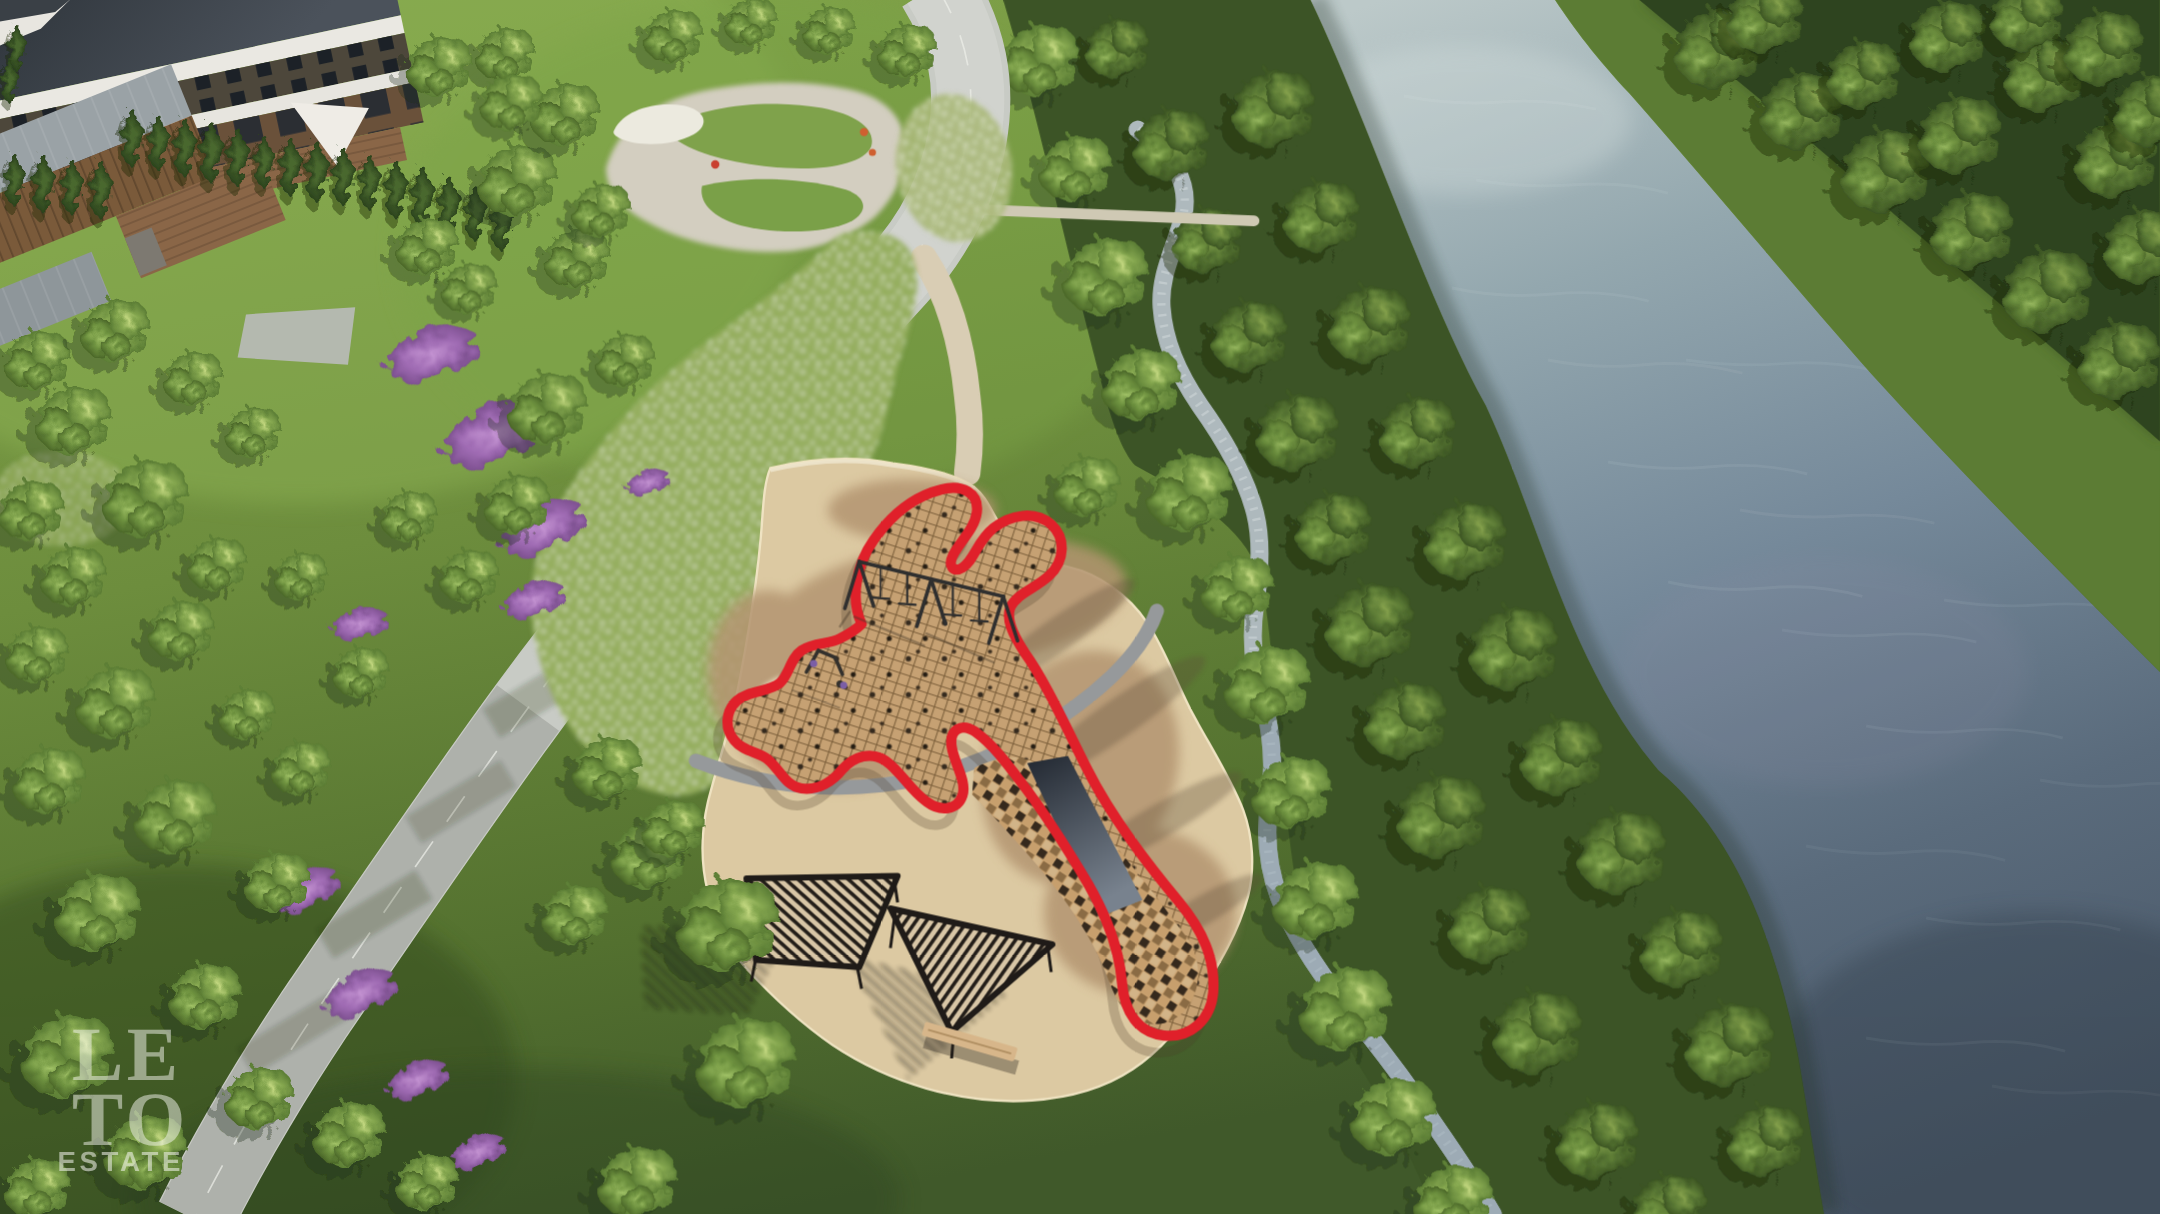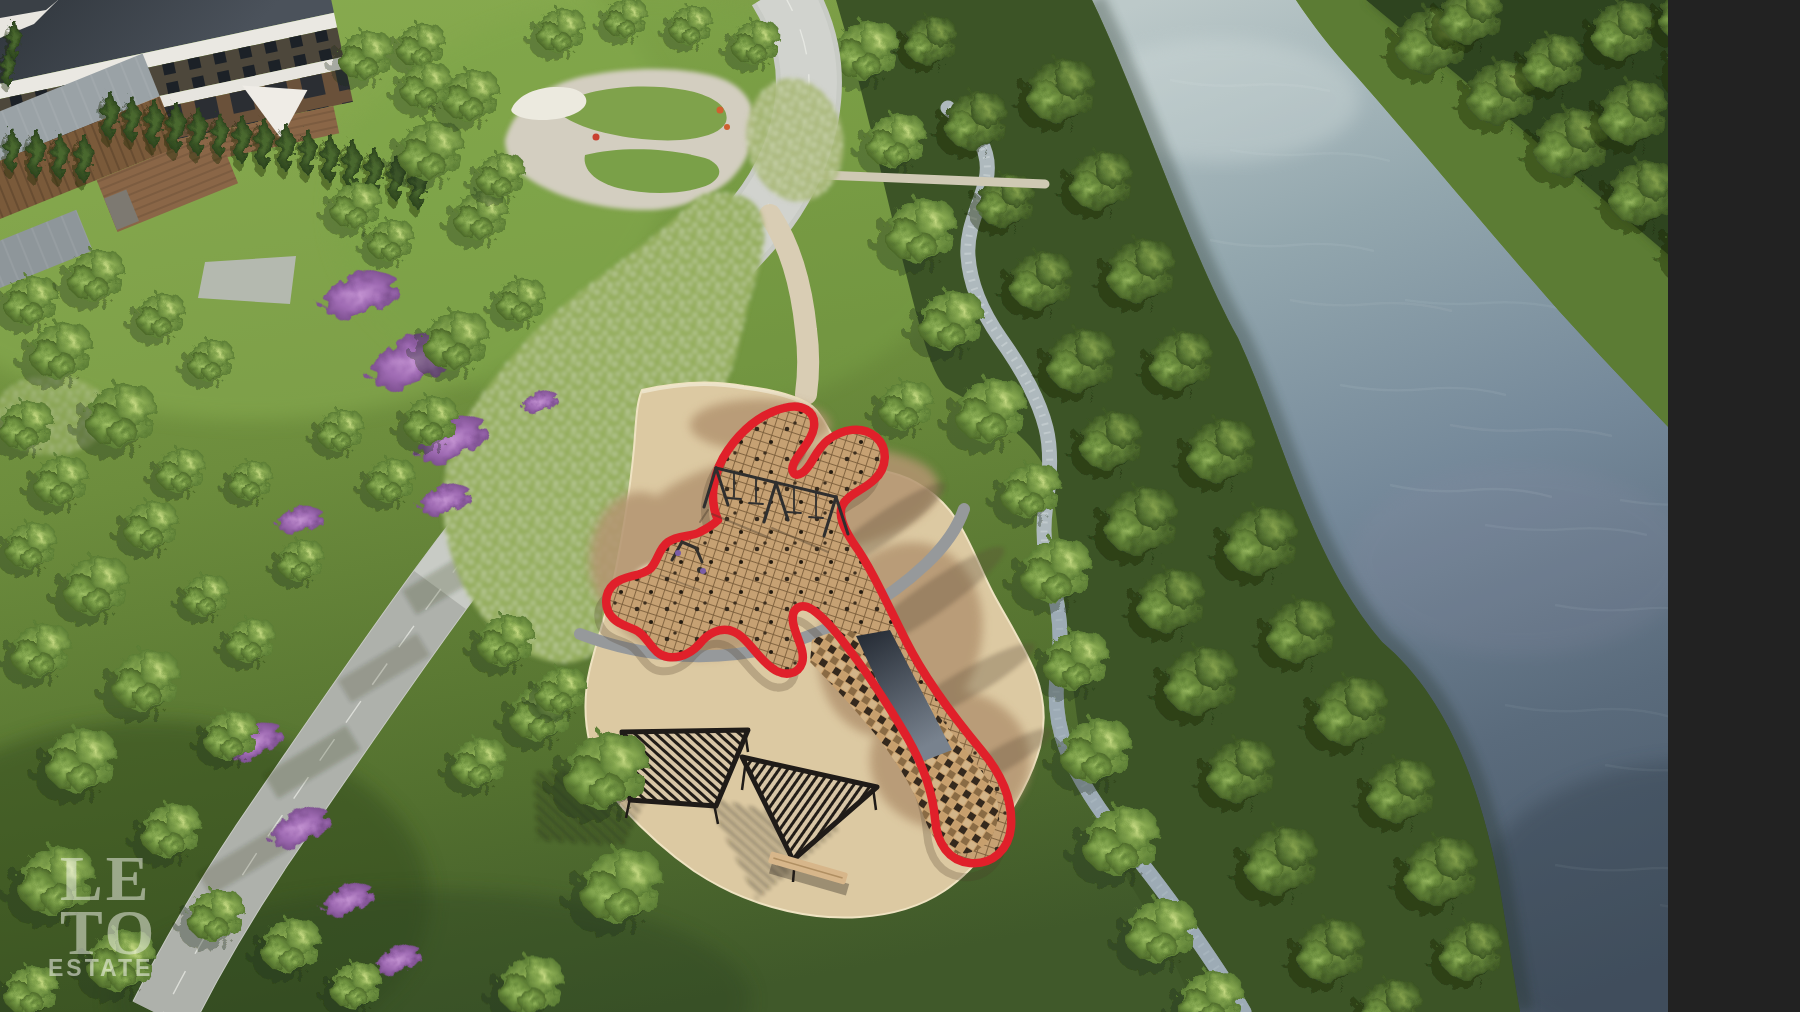--- a/index.html
+++ b/index.html
@@ -1,16 +1,16 @@
 <!DOCTYPE html>
 <html><head>
 <meta charset="utf-8">
 <style>
   html,body{margin:0;padding:0;background:#222;}
-  .stage{position:relative;width:1668px;height:1012px;overflow:hidden;font-family:"Liberation Sans",sans-serif;}
+  .stage{position:relative;width:1800px;height:1012px;overflow:hidden;font-family:"Liberation Sans",sans-serif;}
   svg{display:block;}
   text{user-select:none;}
 </style>
 </head>
 <body>
 
 <div class="stage">
 <svg width="1800" height="1012" viewBox="0 0 1800 1012">
 <defs>
 

